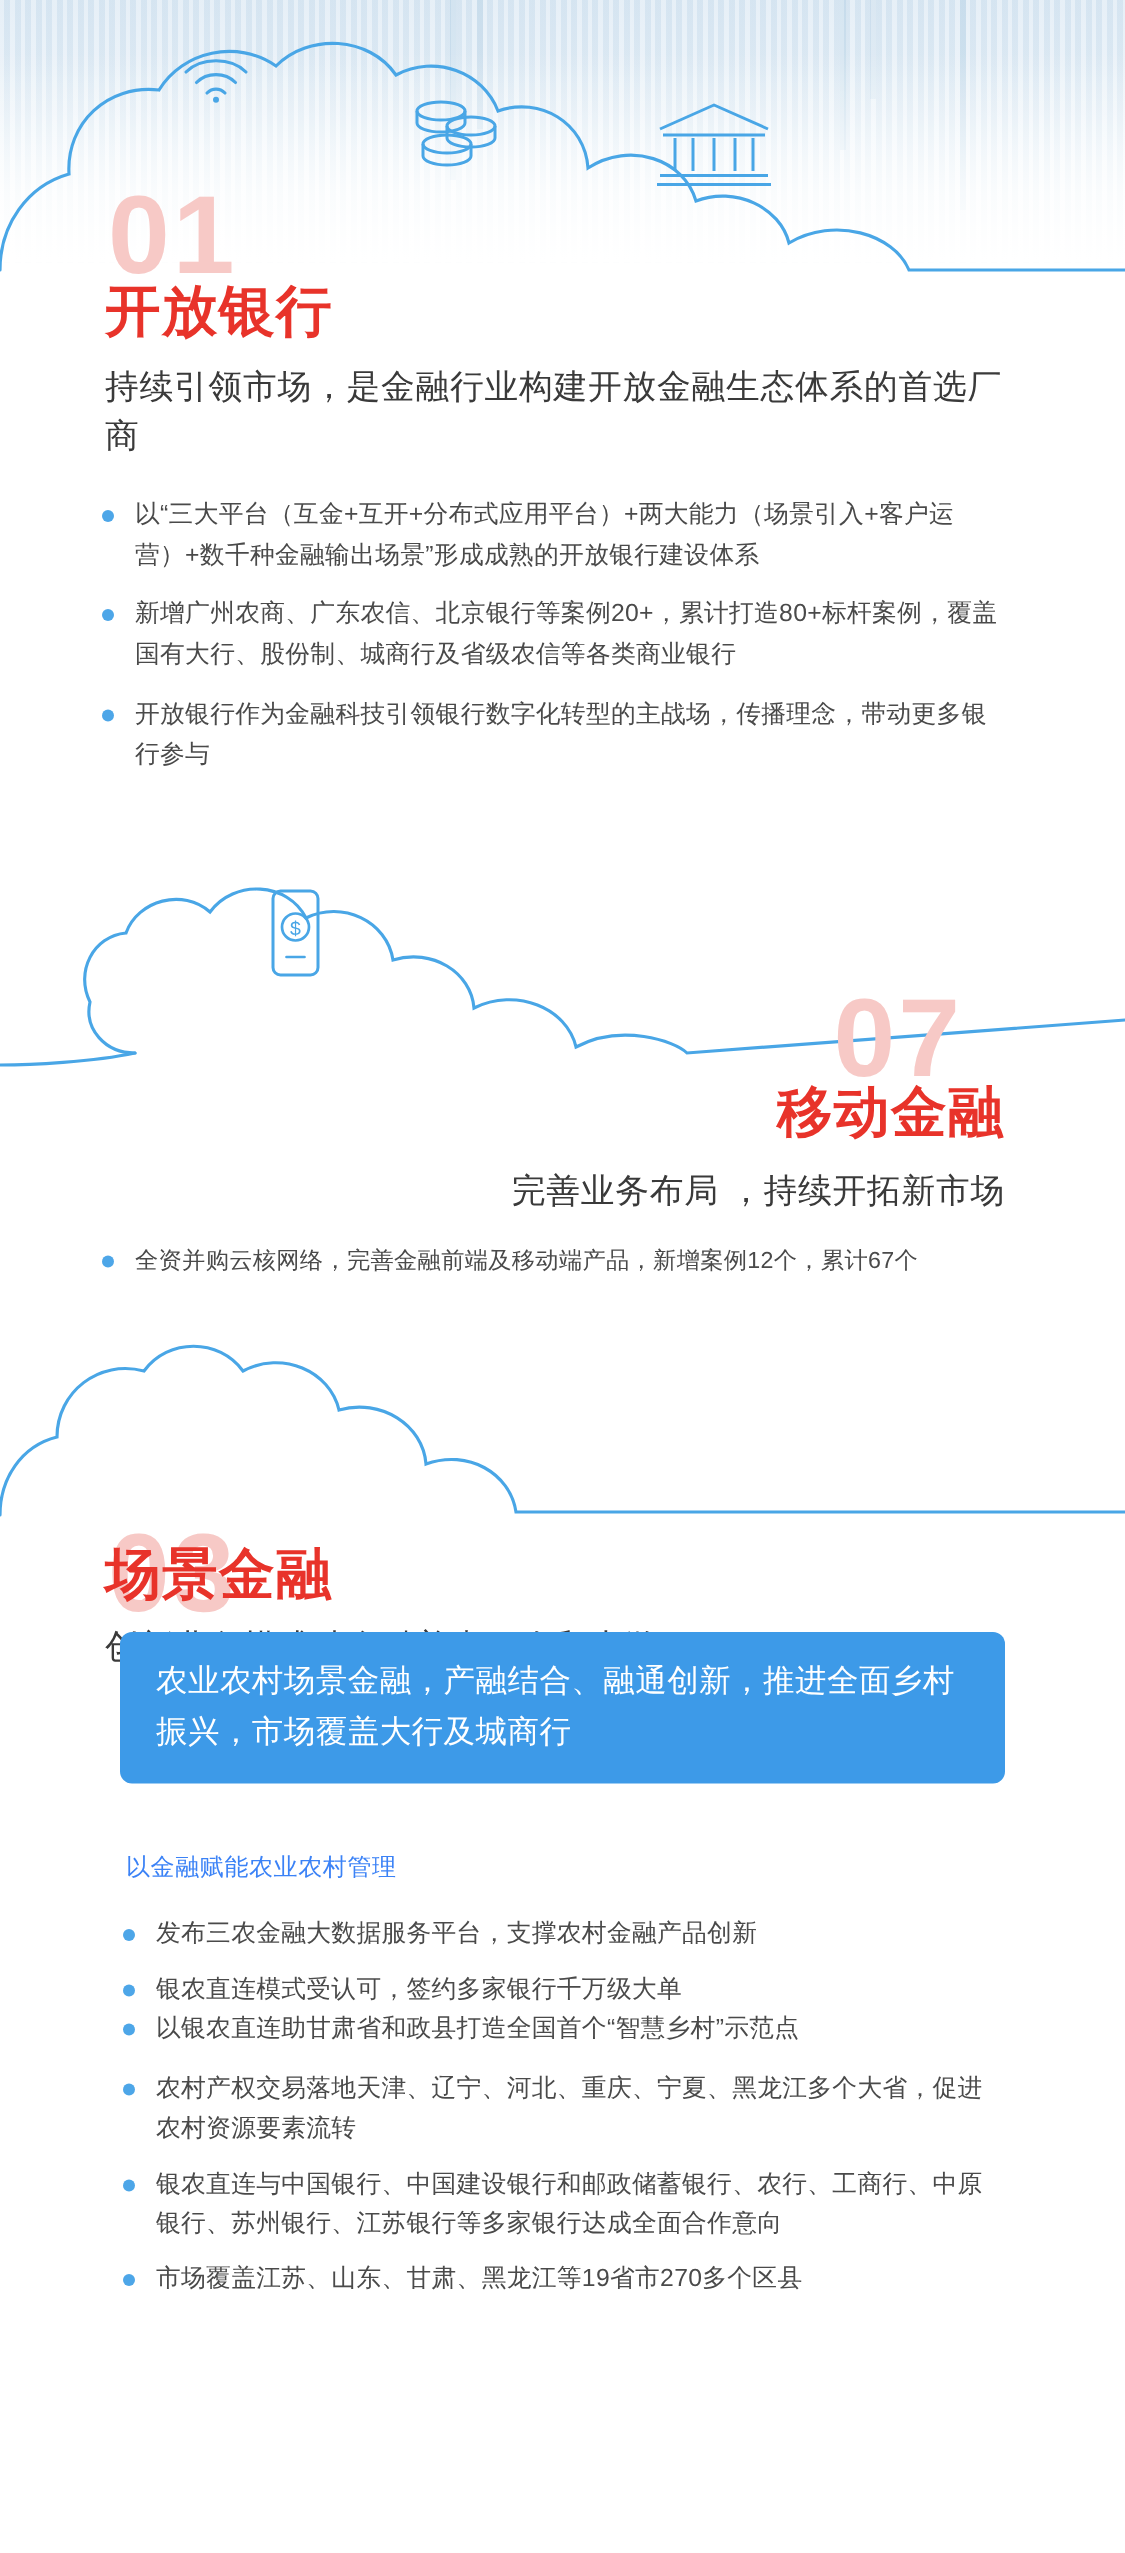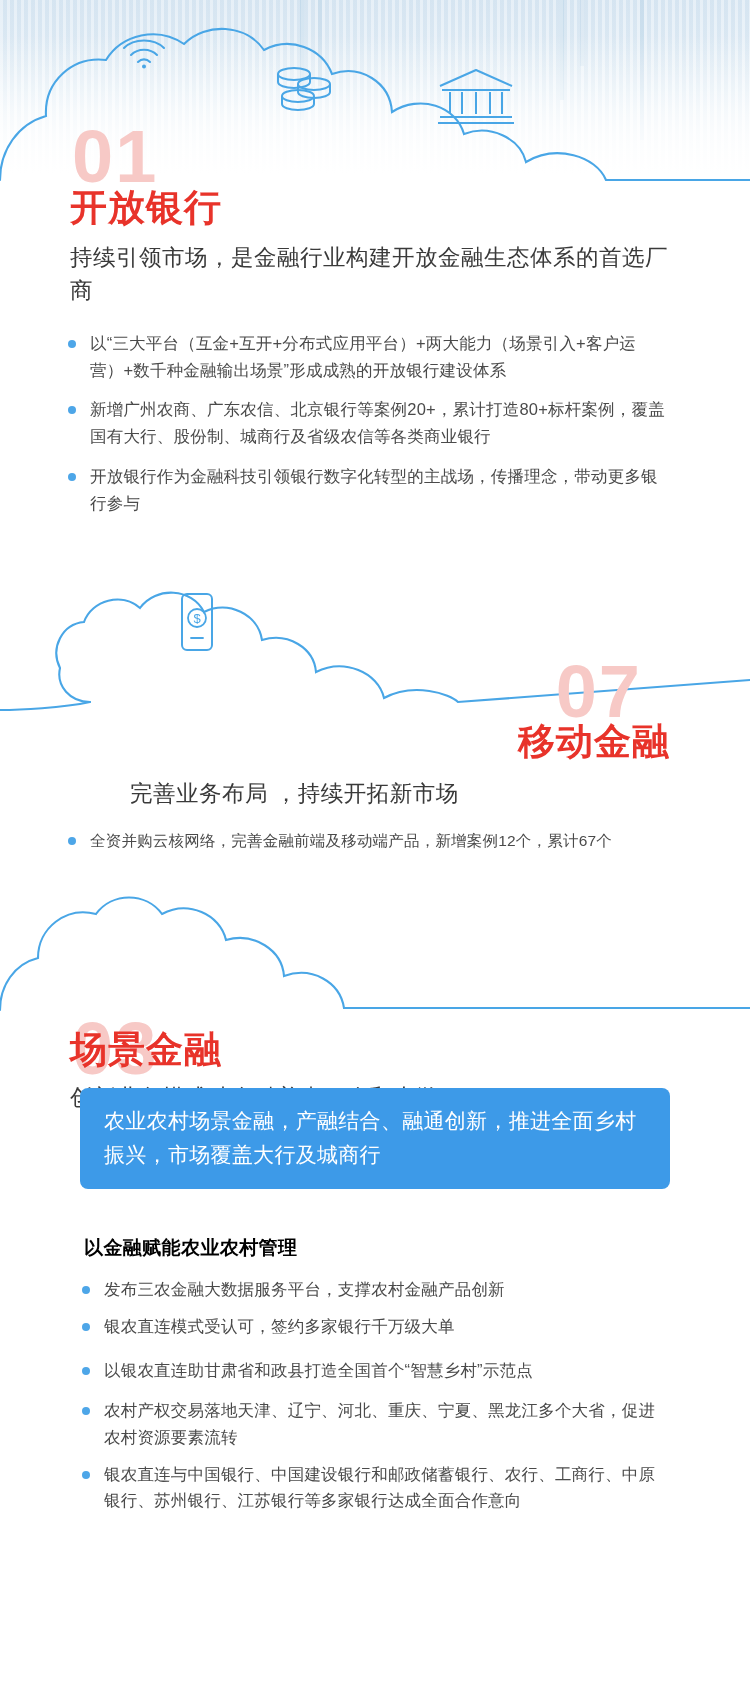--- a/index.html
+++ b/index.html
@@ -76,20 +76,21 @@
     white-space: nowrap;
   }
   .sec-sub {
     position: absolute;
     font-size: 22.5px;
     color: #3a3a3a;
     line-height: 1.45;
     letter-spacing: .5px;
   }
   .sec-sub.center {
+    text-align: right;
   }
 
   
   .bullets {
     position: absolute;
   }
   .bullet {
     position: relative;
     padding-left: 24px;
     margin-bottom: 13px;
@@ -119,23 +120,23 @@
     color: #ffffff;
     font-size: 21px;
     line-height: 1.6;
     padding: 16px 22px 18px 24px;
     letter-spacing: .3px;
     box-sizing: border-box;
   }
 
   .subhead {
     position: absolute;
-    font-size: 19px;
-    font-weight: bold;
-    color: #000000;
+    font-size: 16px;
+    font-weight: normal;
+    color: #3b82f6;
     letter-spacing: .4px;
   }
 </style>
 </head>
 <body>
 
 <div class="page">
 
   <div class="topband">
     <div class="stripes"></div>
@@ -236,31 +237,35 @@
 
   <div class="bluebox" style="left:80px; top:1088px; width:590px;">农业农村场景金融，产融结合、融通创新，推进全面乡村振兴，市场覆盖大行及城商行</div>
 
   <div class="subhead" style="left:84px; top:1235px;">以金融赋能农业农村管理</div>
 
   <div class="bullets" style="left:80px; top:1276px; width:590px;">
     <div class="bullet" style="margin-bottom:10px">
       <span class="dot"></span>
       <span>发布三农金融大数据服务平台，支撑农村金融产品创新</span>
     </div>
-    <div class="bullet" style="margin-bottom:18px">
+    <div class="bullet" style="margin-bottom:0">
       <span class="dot"></span>
       <span>银农直连模式受认可，签约多家银行千万级大单</span>
     </div>
     <div class="bullet" style="">
       <span class="dot"></span>
       <span>以银农直连助甘肃省和政县打造全国首个“智慧乡村”示范点</span>
     </div>
     <div class="bullet" style="margin-bottom:10px">
       <span class="dot"></span>
       <span>农村产权交易落地天津、辽宁、河北、重庆、宁夏、黑龙江多个大省，促进农村资源要素流转</span>
     </div>
     <div class="bullet" style="margin-bottom:10px">
       <span class="dot"></span>
       <span>银农直连与中国银行、中国建设银行和邮政储蓄银行、农行、工商行、中原银行、苏州银行、江苏银行等多家银行达成全面合作意向</span>
     </div>
+    <div class="bullet">
+      <span class="dot"></span>
+      <span>市场覆盖江苏、山东、甘肃、黑龙江等19省市270多个区县</span>
+    </div>
   </div>
 
 </div>
 
 </body></html>

